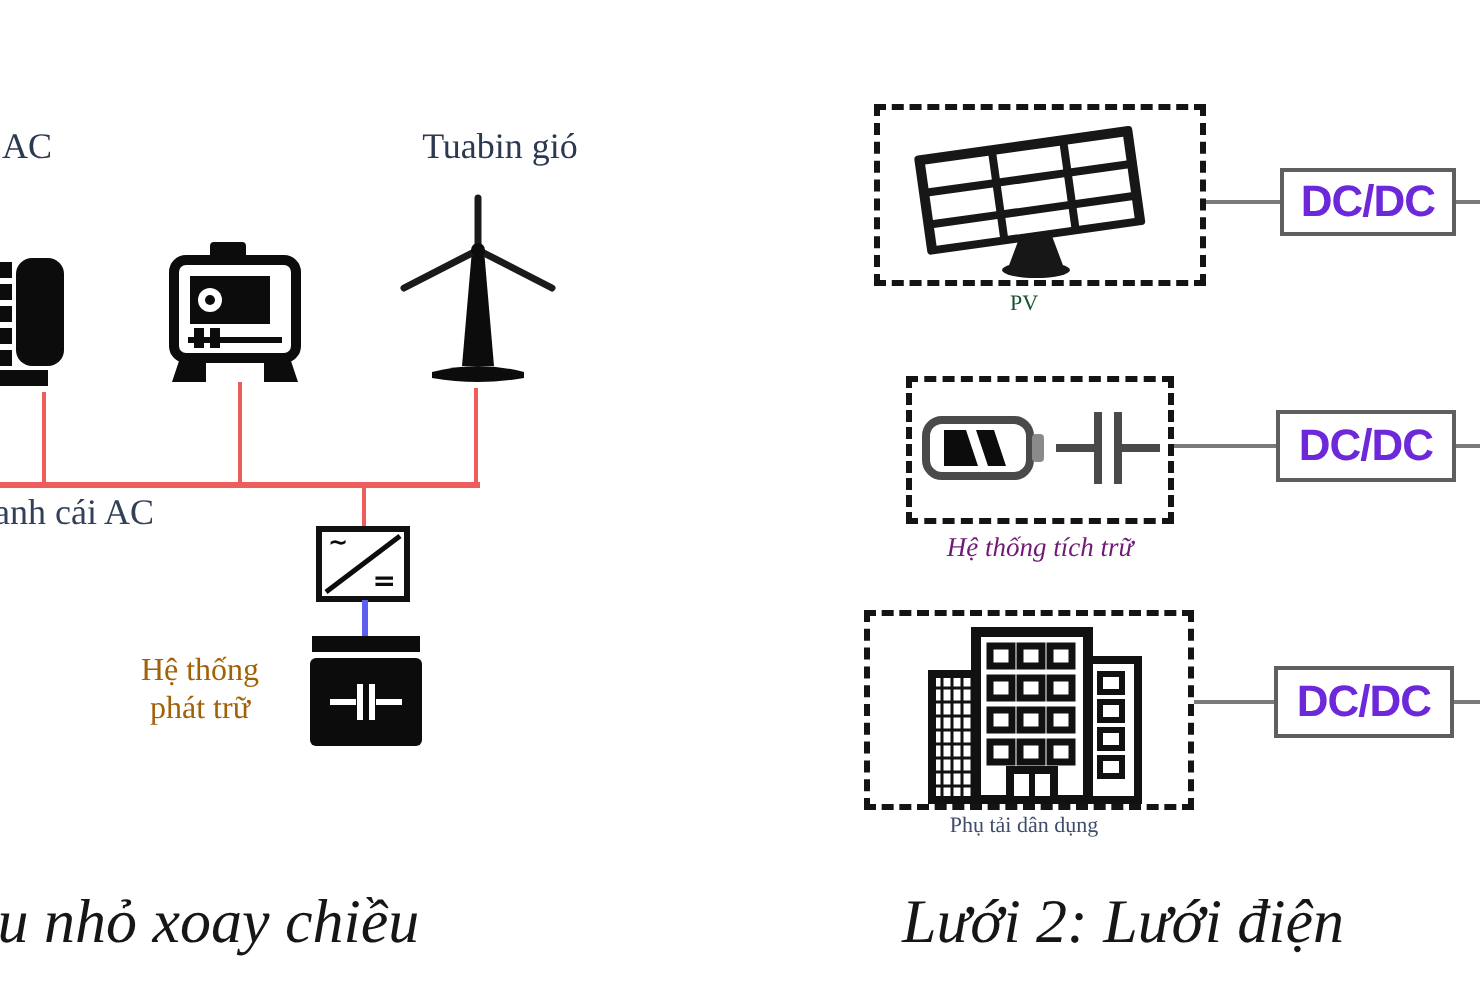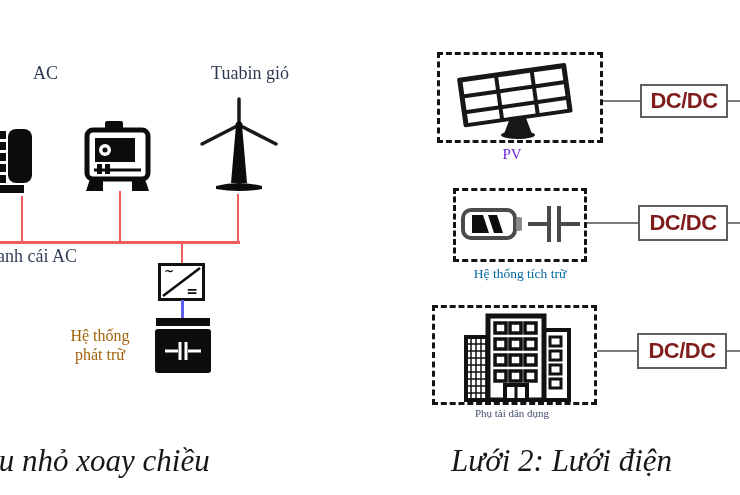--- a/index.html
+++ b/index.html
@@ -10,36 +10,36 @@
   .abs{position:absolute;}
   .lbl{color:#2d3950;font-size:18px;white-space:nowrap;}
   .center{text-align:center;}
   .redline{background:#ef5c5c;}
   .grayline{background:#7a7a7a;height:2px;}
   .dashedbox{border:3px dashed #141414;box-sizing:border-box;background:#fff;}
   .dcdc{
     border:2px solid #5f5f5f;box-sizing:border-box;background:#fff;
     display:flex;align-items:center;justify-content:center;
     font-family:"Liberation Sans", sans-serif;font-weight:700;
-    font-size:22px;color:#7f1d1d;letter-spacing:-0.5px;
+    font-size:22px;color:#6d28d9;letter-spacing:-0.5px;
   }
   .caption{font-style:italic;font-size:31px;color:#161616;white-space:nowrap;}
   .rlabel{font-size:14px;white-space:nowrap;}
   .converterbox{
     border:3px solid #111;box-sizing:border-box;background:#fff;
   }
   .storagebar{background:#0c0c0c;}
   .storagebody{background:#0c0c0c;border-radius:3px;display:flex;align-items:center;justify-content:center;}
 </style>
 </head>
 <body>
 
 <div id="stage">
 
-  <div class="abs lbl" style="left:1px;top:63px;padding-left:32px;">AC</div>
+  <div class="abs lbl" style="left:1px;top:63px;">AC</div>
   <div class="abs lbl center" style="left:200px;top:63px;width:100px;">Tuabin gió</div>
 
   <div class="abs" style="left:-18px;top:127px;width:52px;height:68px;">
     <svg width="52" height="68" viewBox="0 0 52 68">
       <rect x="26" y="2" width="24" height="54" rx="8" fill="#0c0c0c"></rect>
       <rect x="0" y="4" width="24" height="8" fill="#0c0c0c"></rect>
       <rect x="0" y="15" width="24" height="8" fill="#0c0c0c"></rect>
       <rect x="0" y="26" width="24" height="8" fill="#0c0c0c"></rect>
       <rect x="0" y="37" width="24" height="8" fill="#0c0c0c"></rect>
       <rect x="0" y="48" width="24" height="8" fill="#0c0c0c"></rect>
@@ -122,21 +122,21 @@
         <rect x="51" y="33" width="32" height="12" fill="#fff"></rect>
         <rect x="87" y="33" width="28" height="12" fill="#fff"></rect>
         <rect x="15" y="49" width="32" height="9" fill="#fff"></rect>
         <rect x="51" y="49" width="32" height="9" fill="#fff"></rect>
         <rect x="87" y="49" width="28" height="9" fill="#fff"></rect>
       </g>
       <polygon points="60,60 76,60 82,76 54,76" fill="#171717"></polygon>
       <ellipse cx="68" cy="77" rx="17" ry="4" fill="#171717"></ellipse>
     </svg>
   </div>
-  <div class="abs rlabel center" style="left:429px;top:146px;width:166px;font-size:15px;color:#6d28d9;">PV</div>
+  <div class="abs rlabel center" style="left:429px;top:146px;width:166px;font-size:11px;color:#14532d;">PV</div>
   <div class="abs grayline" style="left:603px;top:100px;width:37px;"></div>
   <div class="abs dcdc" style="left:640px;top:84px;width:88px;height:34px;">DC/DC</div>
   <div class="abs grayline" style="left:728px;top:100px;width:12px;"></div>
 
   <div class="abs dashedbox" style="left:453px;top:188px;width:134px;height:74px;"></div>
   <div class="abs" style="left:461px;top:203px;width:64px;height:42px;">
     <svg width="64" height="42" viewBox="0 0 64 42">
       <rect x="2" y="7" width="52" height="28" rx="8" fill="#fff" stroke="#4a4a4a" stroke-width="4"></rect>
       <rect x="55" y="14" width="6" height="14" rx="2" fill="#8a8a8a"></rect>
       <polygon points="11,12 22,12 28,30 11,30" fill="#0c0c0c"></polygon>
@@ -144,21 +144,21 @@
     </svg>
   </div>
   <div class="abs" style="left:528px;top:198px;width:52px;height:52px;">
     <svg width="52" height="52" viewBox="0 0 52 52">
       <line x1="0" y1="26" x2="19" y2="26" stroke="#4a4a4a" stroke-width="4"></line>
       <line x1="21" y1="8" x2="21" y2="44" stroke="#4a4a4a" stroke-width="4"></line>
       <line x1="31" y1="8" x2="31" y2="44" stroke="#4a4a4a" stroke-width="4"></line>
       <line x1="33" y1="26" x2="52" y2="26" stroke="#4a4a4a" stroke-width="4"></line>
     </svg>
   </div>
-  <div class="abs rlabel center" style="left:437px;top:266px;width:166px;font-size:13.5px;color:#0369a1;">Hệ thống tích trữ</div>
+  <div class="abs rlabel center" style="left:437px;top:266px;width:166px;font-size:13.5px;color:#701a75;font-style:italic;">Hệ thống tích trữ</div>
   <div class="abs grayline" style="left:587px;top:222px;width:51px;"></div>
   <div class="abs dcdc" style="left:638px;top:205px;width:90px;height:36px;">DC/DC</div>
   <div class="abs grayline" style="left:728px;top:222px;width:12px;"></div>
 
   <div class="abs dashedbox" style="left:432px;top:305px;width:165px;height:100px;"></div>
   <div class="abs" style="left:450px;top:310px;width:132px;height:92px;">
     <svg width="132" height="92" viewBox="0 0 132 92">
 
       <rect x="16" y="27" width="26" height="63" fill="#fff" stroke="#111" stroke-width="4"></rect>
       <g stroke="#111" stroke-width="1.5">

